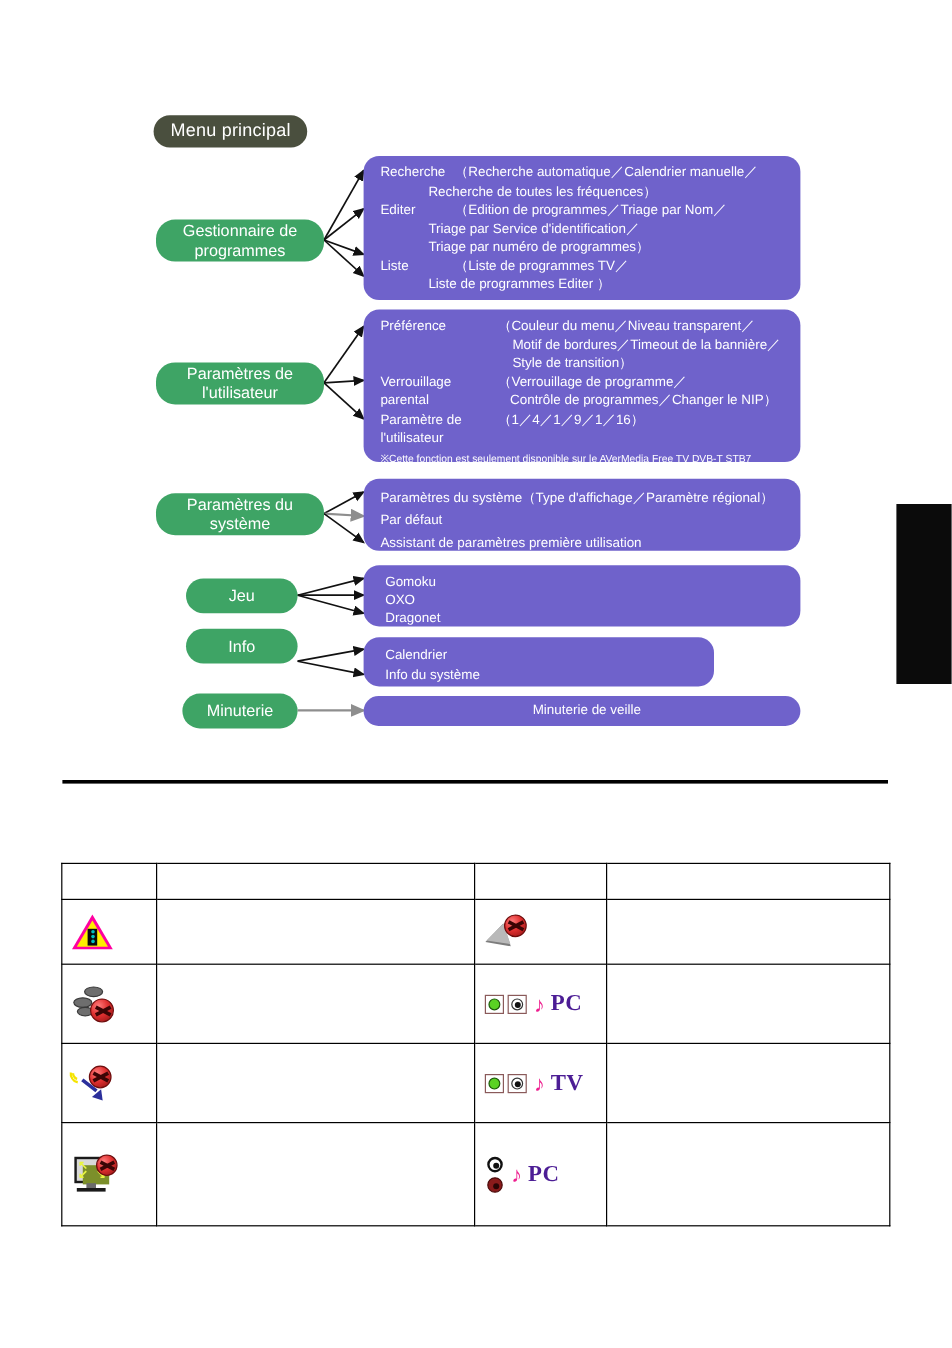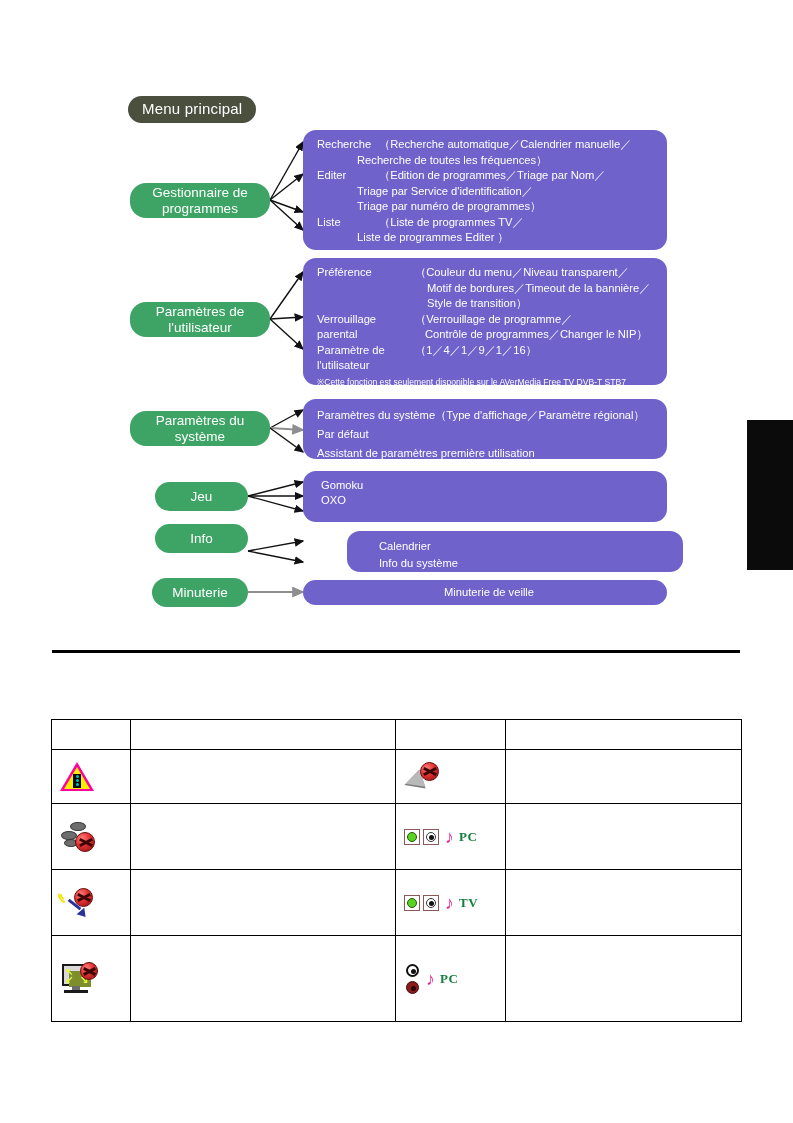--- a/index.html
+++ b/index.html
@@ -284,21 +284,21 @@
   .jack.white-ring { border: none; }
   .jack.white-ring .inner { width:13px; height:13px; background:#fff; border:2px solid #111; position:relative; }
   .jack.white-ring .inner:after {
     content:''; position:absolute; left:3px; top:3px; width:5px; height:5px;
     border-radius:50%; background:#111;
   }
   .stackjacks { display:inline-flex; flex-direction:column; gap:1px; }
   .note-glyph { color: #ee1f8f; font-size: 18px; line-height: 16px; margin: 0 2px 0 3px; }
   .dev-label {
     font-family: "Liberation Serif", serif;
-    color: #15803d; font-size: 13px; font-weight: bold; letter-spacing: .5px;
+    color: #4c1d95; font-size: 19px; font-weight: bold; letter-spacing: .5px;
   }
 </style>
 </head>
 <body>
 
 <div class="edge-tab"></div>
 
 <div class="diagram">
 
   <div class="menu-title">Menu principal</div>
@@ -403,27 +403,28 @@
     <div>Assistant de paramètres première utilisation</div>
   </div>
 
   <div class="green-pill" style="left:155px; top:482px; width:93px; height:29px;">
     <span>Jeu</span>
   </div>
 
   <div class="purple-box" style="left:303px; top:471px; width:364px; height:51px; padding-left:18px; line-height:15px;">
     <div>Gomoku</div>
     <div>OXO</div>
+    <div>Dragonet</div>
   </div>
 
   <div class="green-pill" style="left:155px; top:524px; width:93px; height:29px;">
     <span>Info</span>
   </div>
 
-  <div class="purple-box" style="left:303px; top:531px; width:336px; height:41px; padding-left:32px; line-height:17px;margin-left:44px;">
+  <div class="purple-box" style="left:303px; top:531px; width:292px; height:41px; padding-left:18px; line-height:17px;">
     <div>Calendrier</div>
     <div>Info du système</div>
   </div>
 
   <div class="green-pill" style="left:152px; top:578px; width:96px; height:29px;">
     <span>Minuterie</span>
   </div>
 
   <div class="purple-box" style="left:303px; top:580px; width:364px; height:25px; padding-left:18px; padding-top:5px;text-align:center;">
     <div>Minuterie de veille</div>

